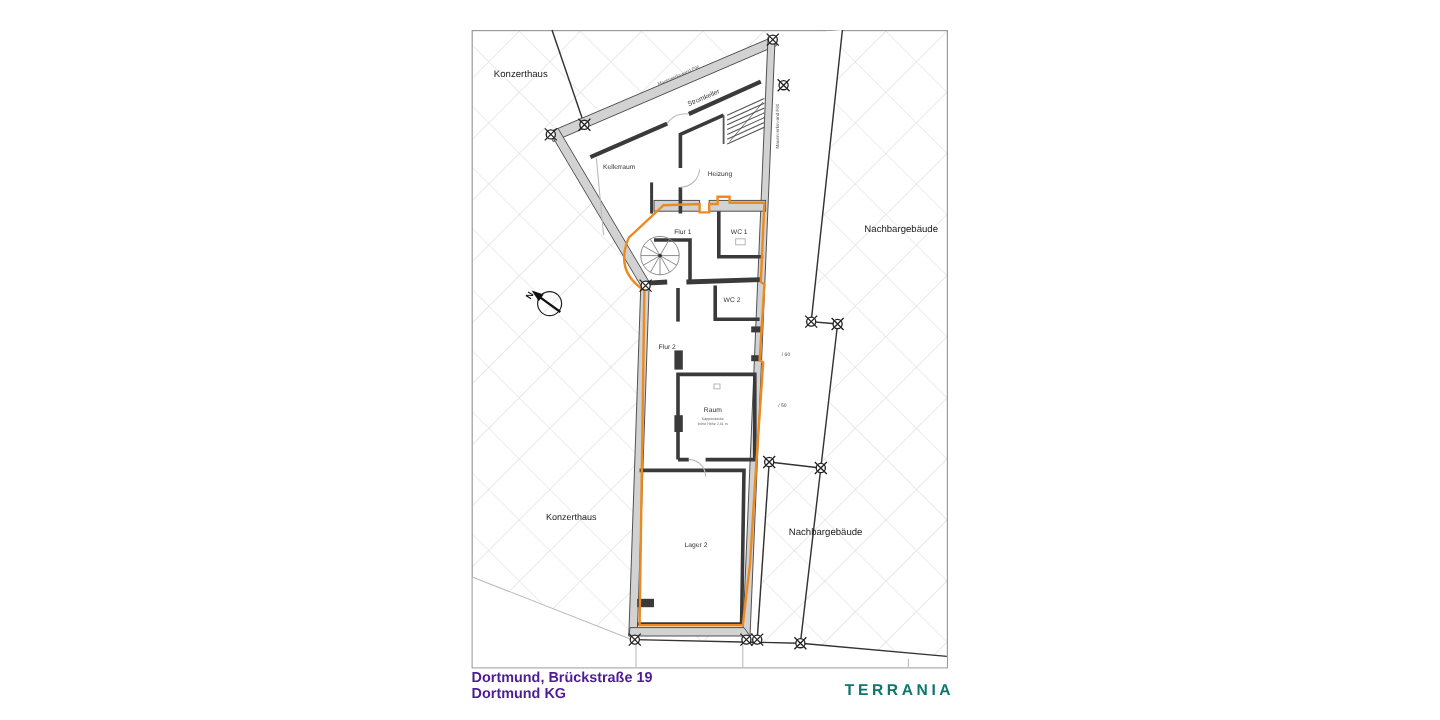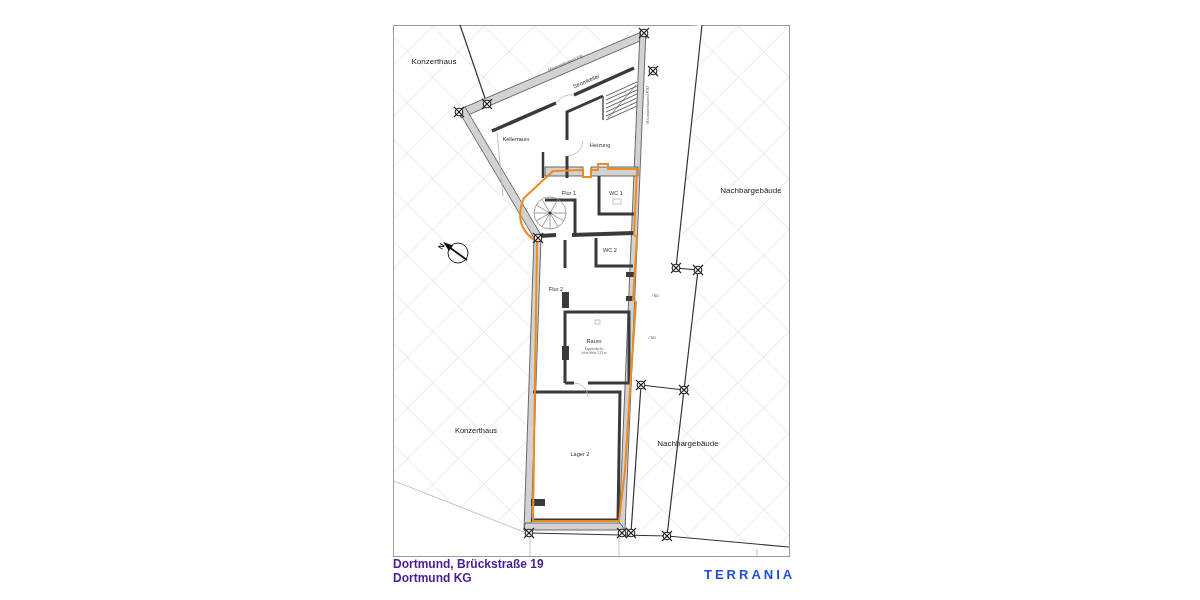--- a/index.html
+++ b/index.html
@@ -1,21 +1,21 @@
 <!DOCTYPE html>
 <html><head>
 <meta charset="utf-8">
 <style>
   html,body{margin:0;padding:0;background:#ffffff;}
   .page{position:relative;width:1200px;height:600px;background:#ffffff;overflow:hidden;
         font-family:"Liberation Sans",sans-serif;}
   .plan-svg{position:absolute;left:0;top:0;}
   .titleblock{position:absolute;left:393px;top:557px;color:#4c1d95;
               font-size:12px;font-weight:bold;line-height:1.2;}
-  .brand{position:absolute;left:704px;top:567px;color:#1d4ed8;
+  .brand{position:absolute;left:704px;top:567px;color:#0f766e;
          font-size:13px;font-weight:bold;letter-spacing:3px;}
   text{font-family:"Liberation Sans",sans-serif;}
   .room-label{font-size:5.6px;fill:#333;text-anchor:middle;}
   .site-label{font-size:8px;fill:#222;text-anchor:middle;}
   .wall-label{font-size:3.8px;fill:#555;text-anchor:middle;}
   .micro{font-size:3px;fill:#666;text-anchor:middle;}
   .dim-label{font-size:4.2px;fill:#444;text-anchor:middle;}
   .north-n{font-size:7.5px;font-weight:bold;fill:#111;text-anchor:middle;}
 </style>
 </head>

